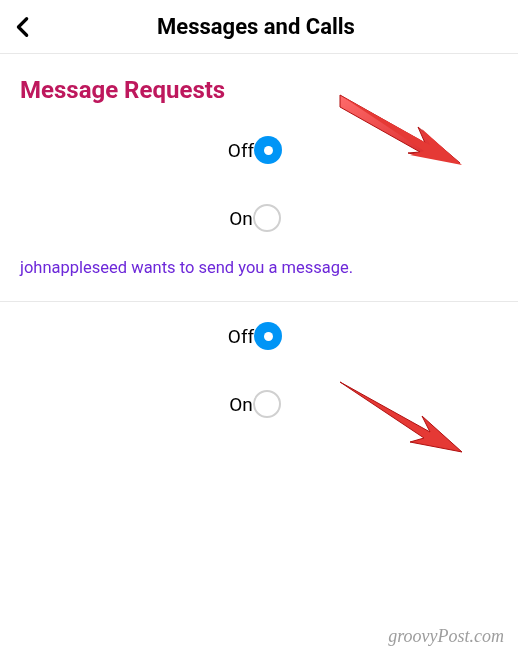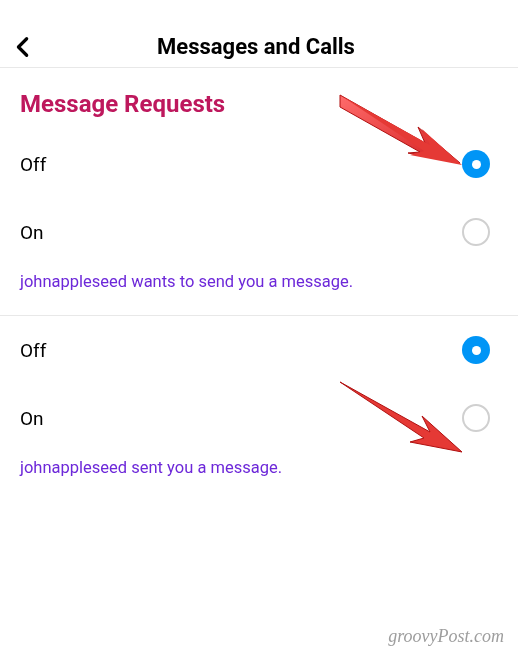--- a/index.html
+++ b/index.html
@@ -11,24 +11,23 @@
       font-family: -apple-system, BlinkMacSystemFont, "Segoe UI", Roboto, Helvetica, Arial, sans-serif;
       background: #ffffff;
       width: 518px;
       height: 655px;
       position: relative;
       overflow: hidden;
     }
     .header {
       display: flex;
       align-items: center;
-      padding: 14px 18px 8px 12px;
+      padding: 14px 18px 14px 12px;
       border-bottom: 1px solid #e8e8e8;
       position: relative;
-      margin-top: 20px;
     }
     .back-btn {
       position: absolute;
       left: 12px;
       display: flex;
       align-items: center;
       justify-content: center;
       cursor: pointer;
     }
     .header-title {
@@ -44,21 +43,21 @@
     }
     .section-title {
       font-size: 24px;
       font-weight: 700;
       color: #be185d;
       padding: 22px 20px 12px 20px;
     }
     .option-row {
       display: flex;
       align-items: center;
-      justify-content: space-between;
+      justify-content: center;
       padding: 20px 28px 20px 20px;
       cursor: pointer;
     }
     .option-label {
       font-size: 19px;
       font-weight: 400;
       color: #000;
     }
     .radio {
       width: 28px;
@@ -129,21 +128,20 @@
 
 <div class="section" style="border-bottom:none;">
   <div class="option-row">
     <span class="option-label">Off</span>
     <span class="radio radio-selected"></span>
   </div>
   <div class="option-row">
     <span class="option-label">On</span>
     <span class="radio radio-unselected"></span>
   </div>
-  <div class="helper-text">johnappleseed sent you a message.</div>
 </div>
 
 <svg class="arrow" style="left:330px; top:85px;" width="150" height="100" viewBox="0 0 150 100">
   <defs>
     <linearGradient id="ra1" x1="0%" y1="0%" x2="100%" y2="100%">
       <stop offset="0%" stop-color="#ff6b6b"></stop>
       <stop offset="100%" stop-color="#d32020"></stop>
     </linearGradient>
   </defs>
   <path d="M 10,10 L 95,58 L 88,42 L 130,78 L 78,68 L 90,67 L 10,22 Z" fill="url(#ra1)" stroke="#b01010" stroke-width="1"></path>

